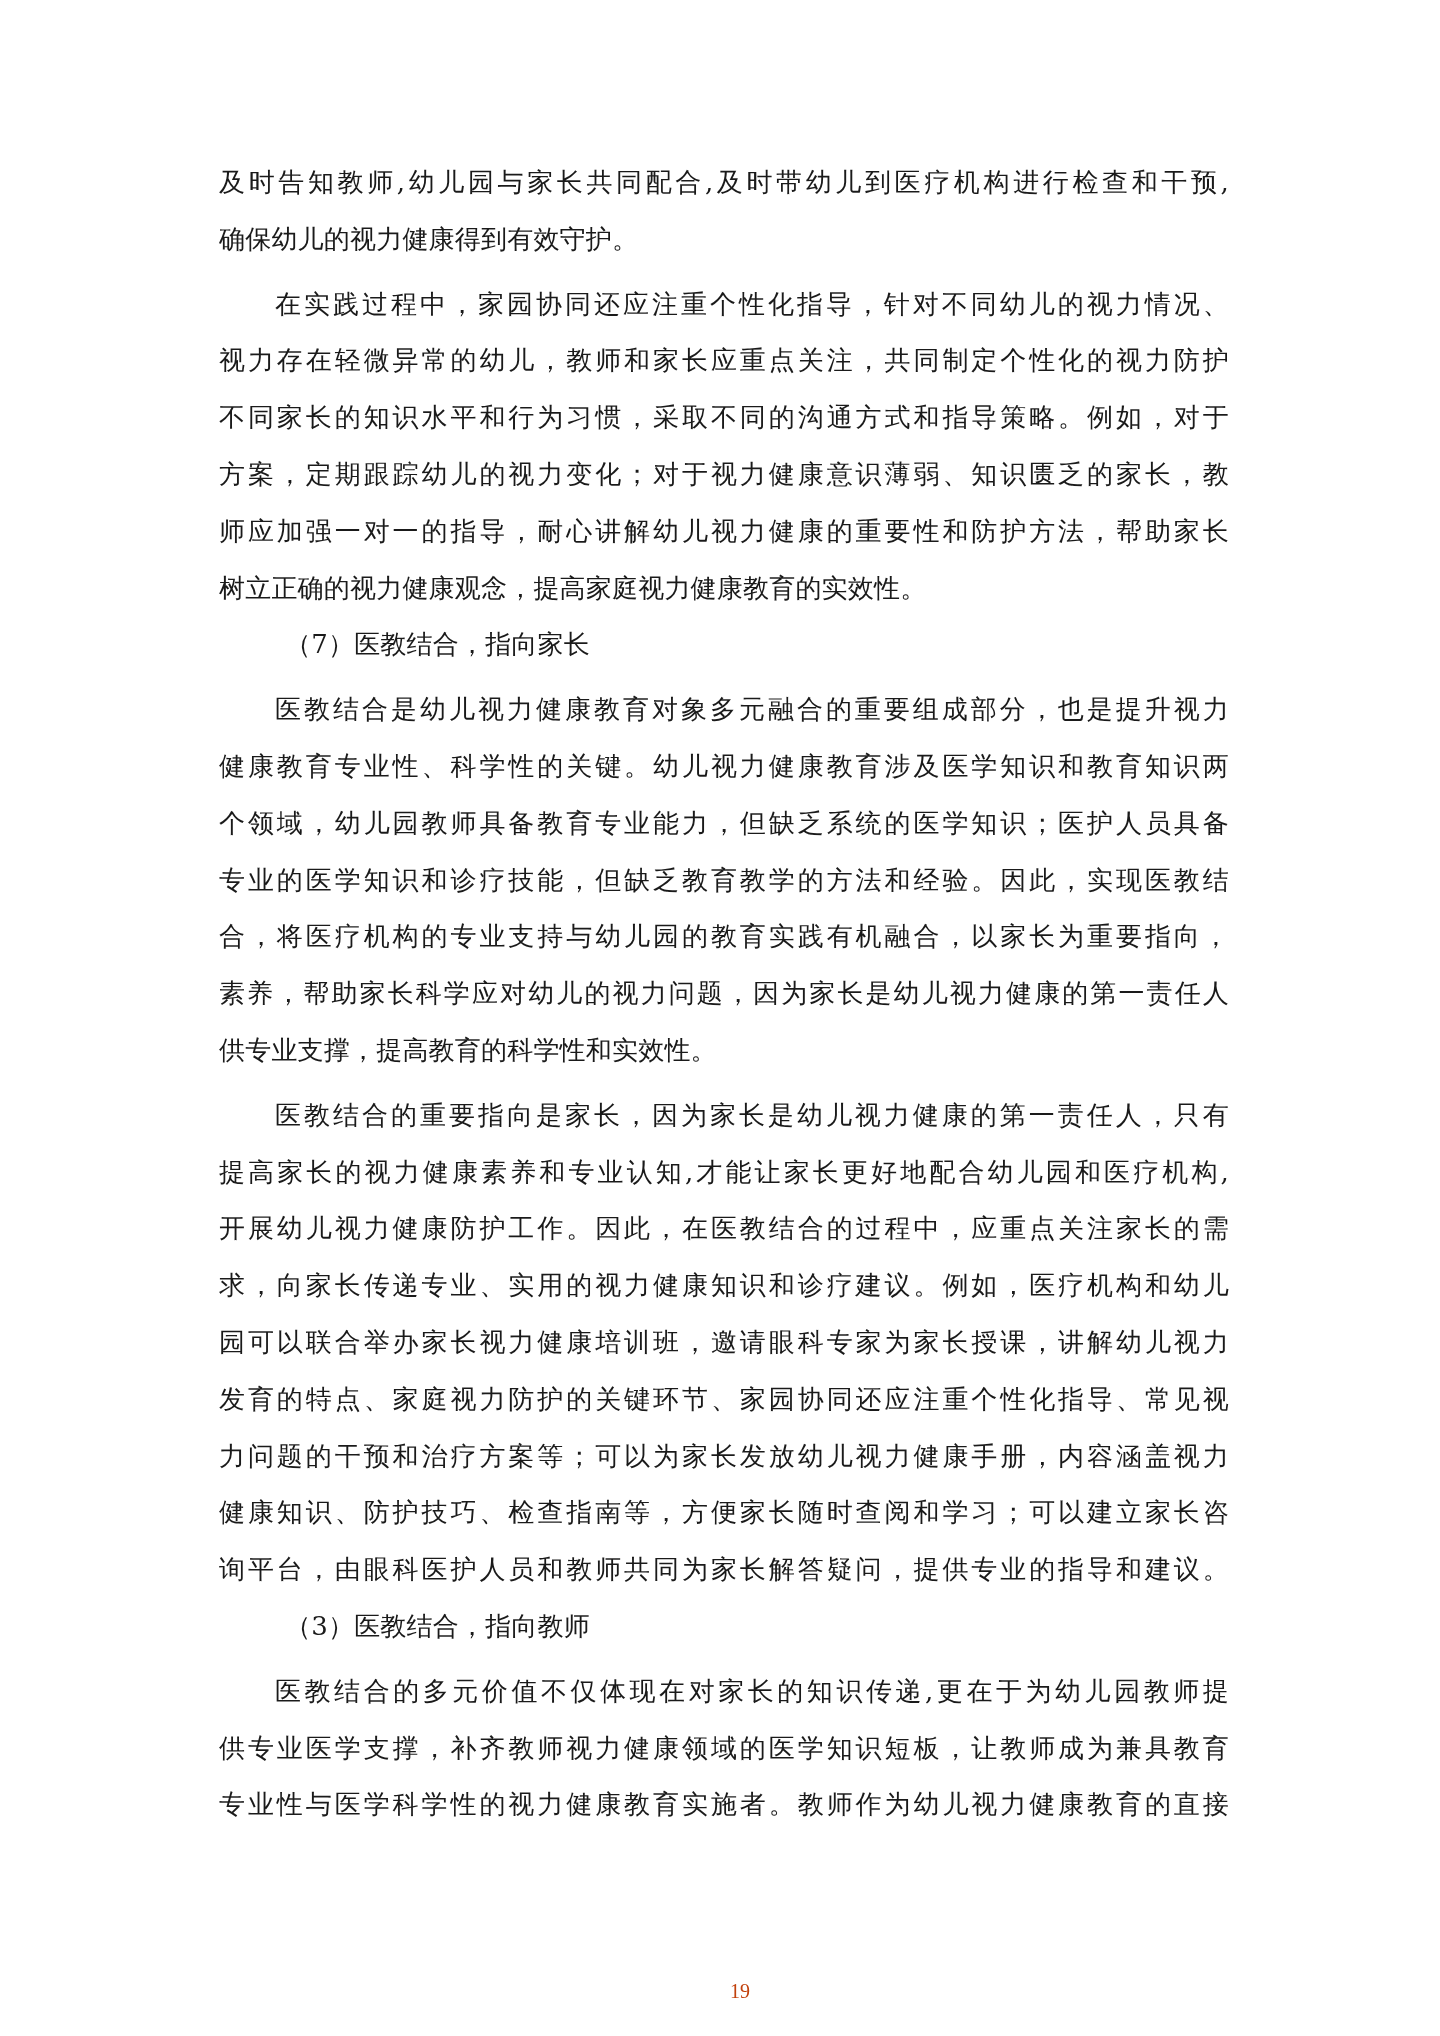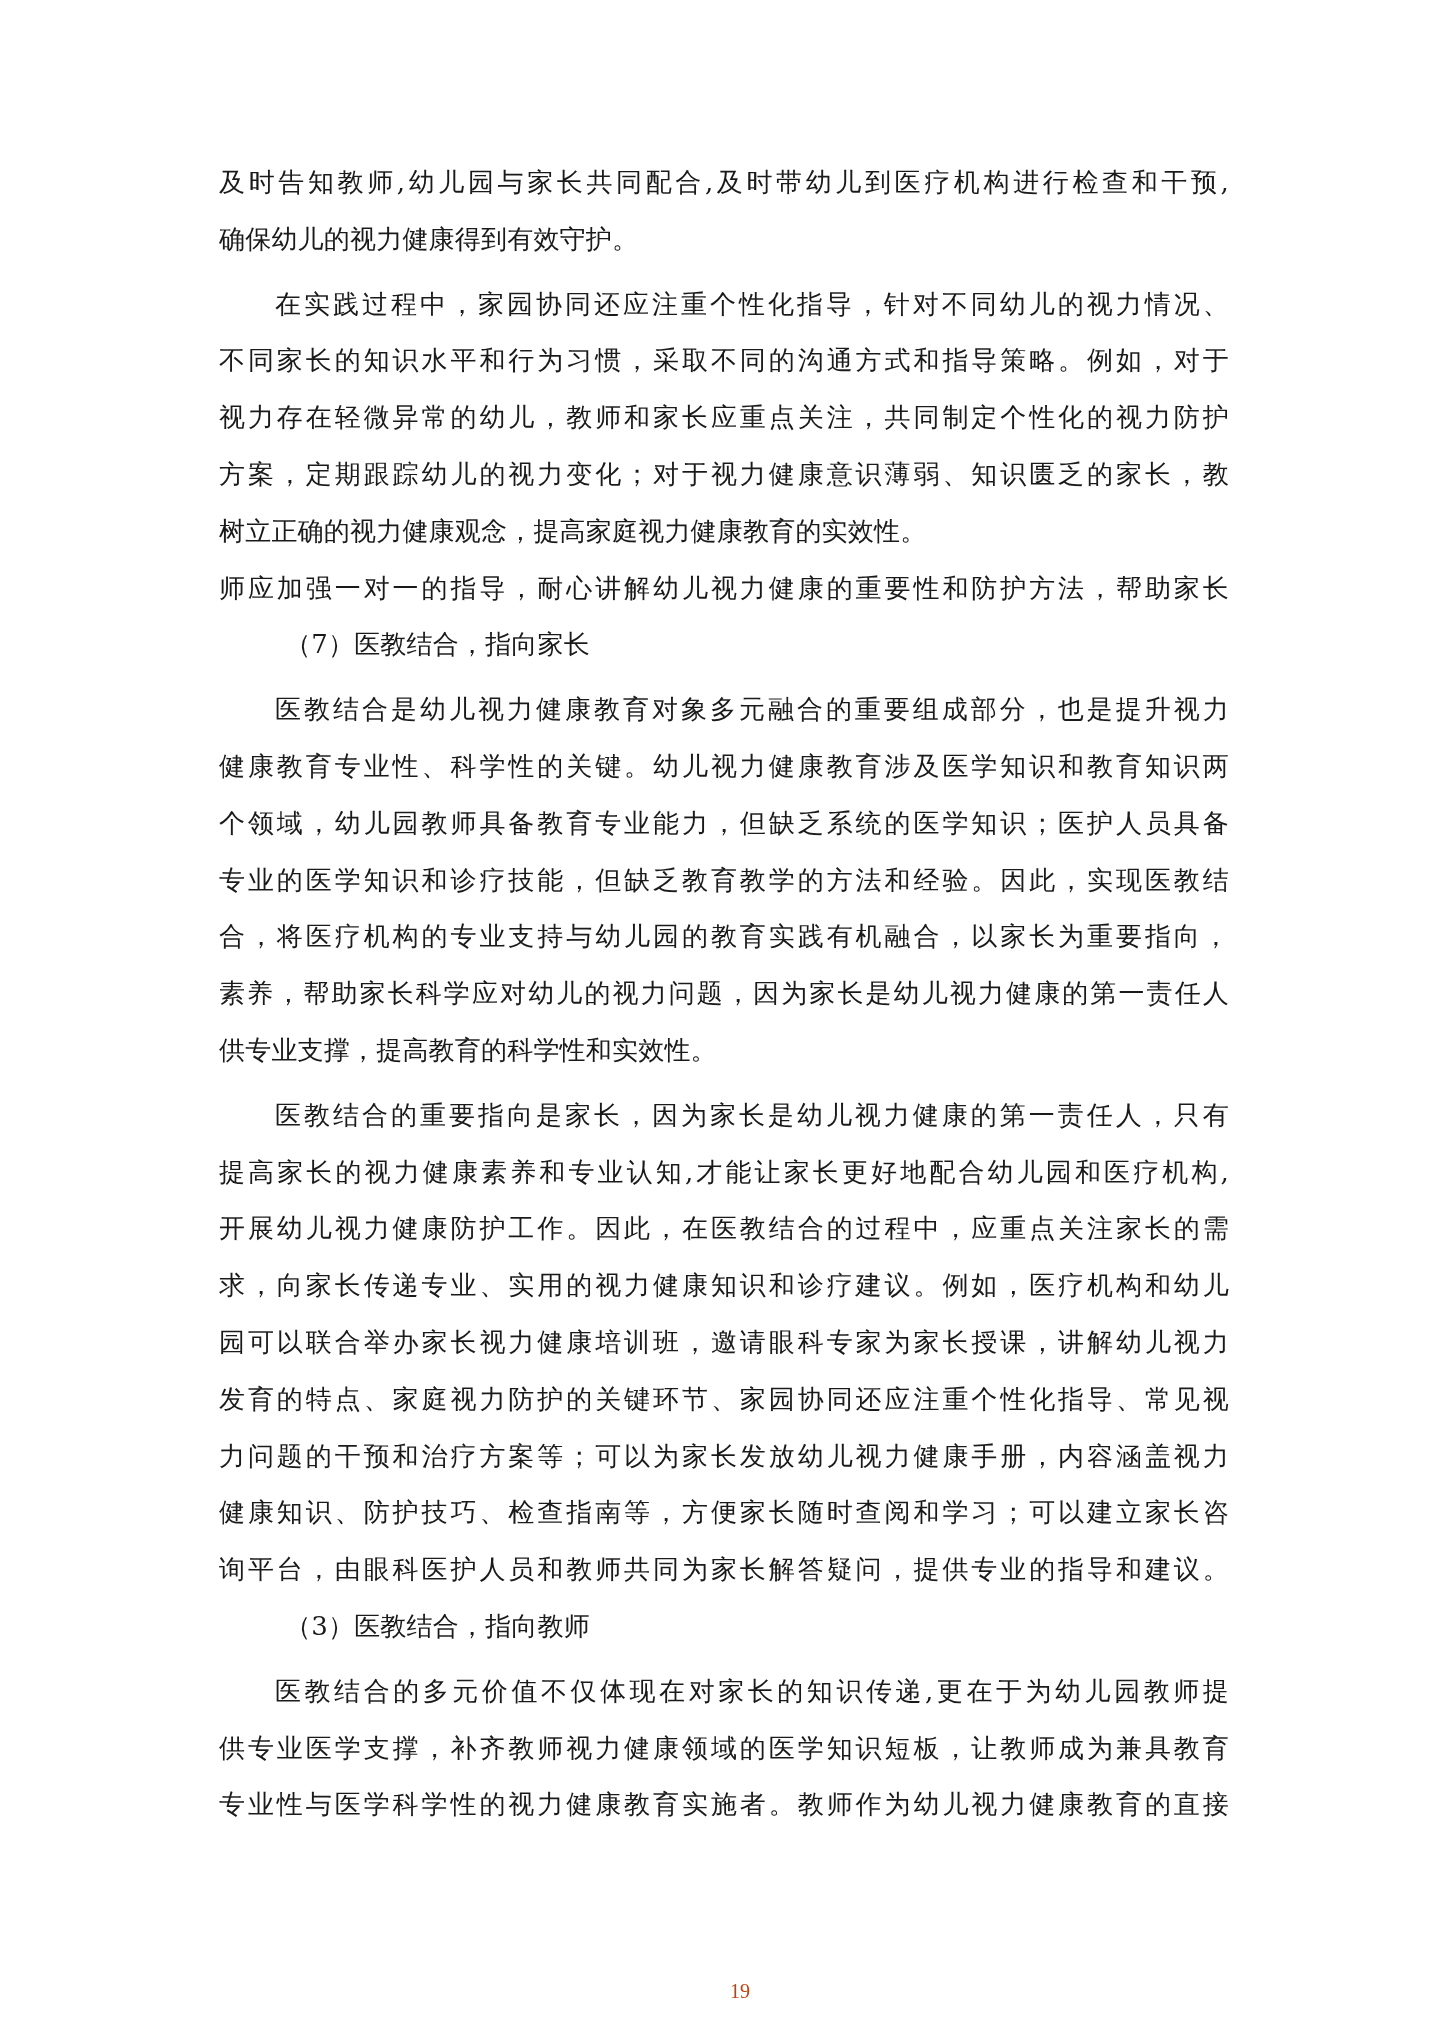--- a/index.html
+++ b/index.html
@@ -29,25 +29,25 @@
     }
   </style>
 </head>
 <body>
 
 <div class="page">
   <div class="text-block">
     <div class="line">及时告知教师,幼儿园与家长共同配合,及时带幼儿到医疗机构进行检查和干预,</div>
     <div class="line last">确保幼儿的视力健康得到有效守护。</div>
     <div class="line indent">在实践过程中，家园协同还应注重个性化指导，针对不同幼儿的视力情况、</div>
+    <div class="line">视力存在轻微异常的幼儿，教师和家长应重点关注，共同制定个性化的视力防护</div>
     <div class="line">不同家长的知识水平和行为习惯，采取不同的沟通方式和指导策略。例如，对于</div>
-    <div class="line">视力存在轻微异常的幼儿，教师和家长应重点关注，共同制定个性化的视力防护</div>
     <div class="line">方案，定期跟踪幼儿的视力变化；对于视力健康意识薄弱、知识匮乏的家长，教</div>
+    <div class="line">师应加强一对一的指导，耐心讲解幼儿视力健康的重要性和防护方法，帮助家长</div>
     <div class="line last">树立正确的视力健康观念，提高家庭视力健康教育的实效性。</div>
-    <div class="line">师应加强一对一的指导，耐心讲解幼儿视力健康的重要性和防护方法，帮助家长</div>
     <div class="line heading">（7）医教结合，指向家长</div>
     <div class="line indent">医教结合是幼儿视力健康教育对象多元融合的重要组成部分，也是提升视力</div>
     <div class="line">健康教育专业性、科学性的关键。幼儿视力健康教育涉及医学知识和教育知识两</div>
     <div class="line">个领域，幼儿园教师具备教育专业能力，但缺乏系统的医学知识；医护人员具备</div>
     <div class="line">专业的医学知识和诊疗技能，但缺乏教育教学的方法和经验。因此，实现医教结</div>
     <div class="line">合，将医疗机构的专业支持与幼儿园的教育实践有机融合，以家长为重要指向，</div>
     <div class="line">素养，帮助家长科学应对幼儿的视力问题，因为家长是幼儿视力健康的第一责任人</div>
     <div class="line last">供专业支撑，提高教育的科学性和实效性。</div>
     <div class="line indent">医教结合的重要指向是家长，因为家长是幼儿视力健康的第一责任人，只有</div>
     <div class="line">提高家长的视力健康素养和专业认知,才能让家长更好地配合幼儿园和医疗机构,</div>

